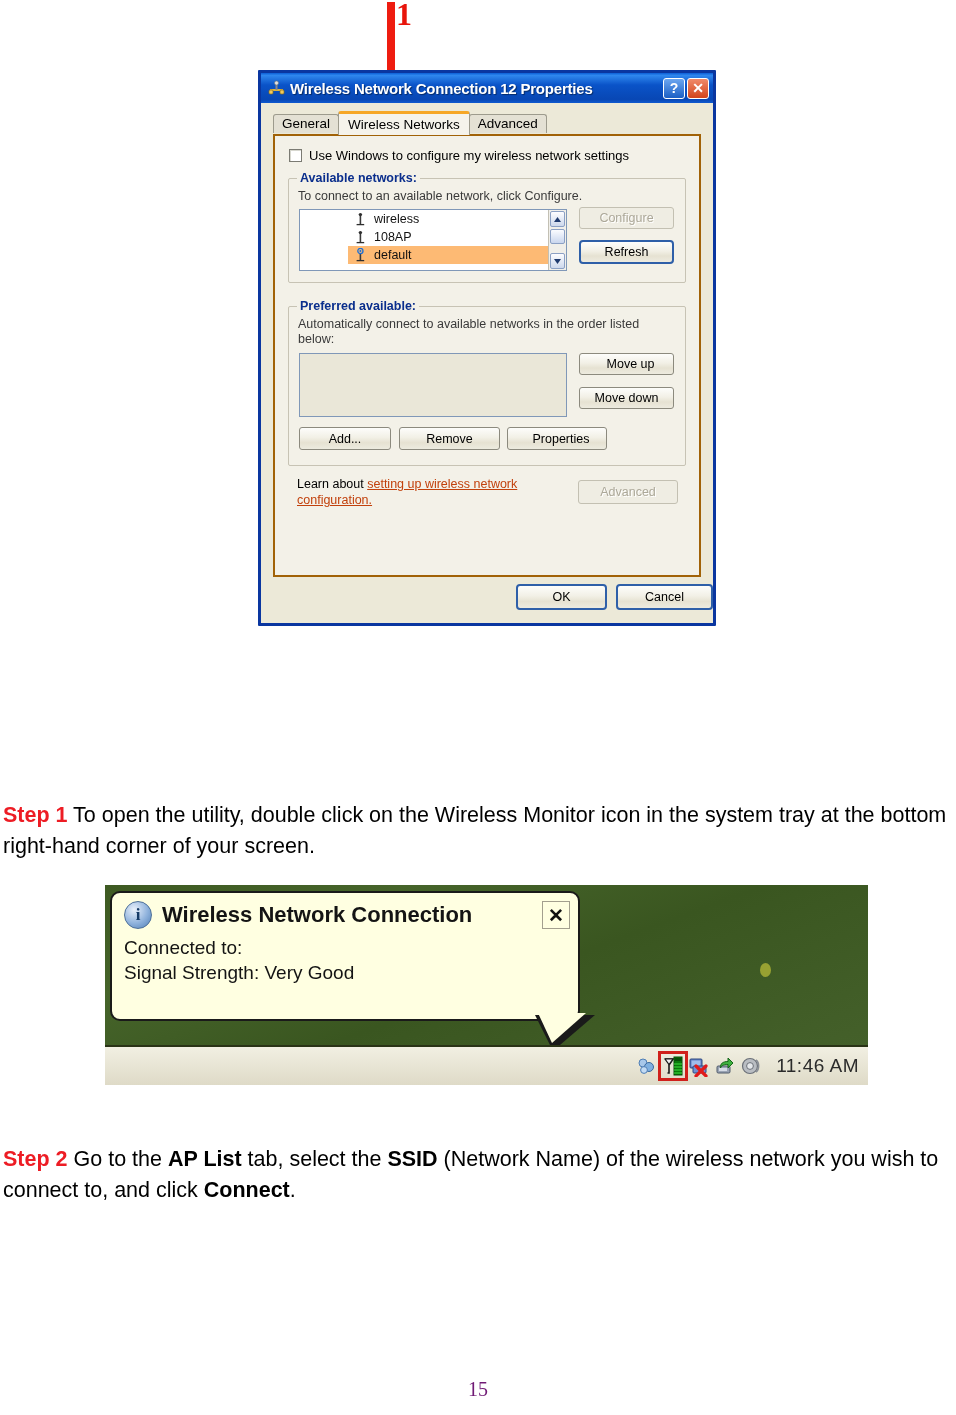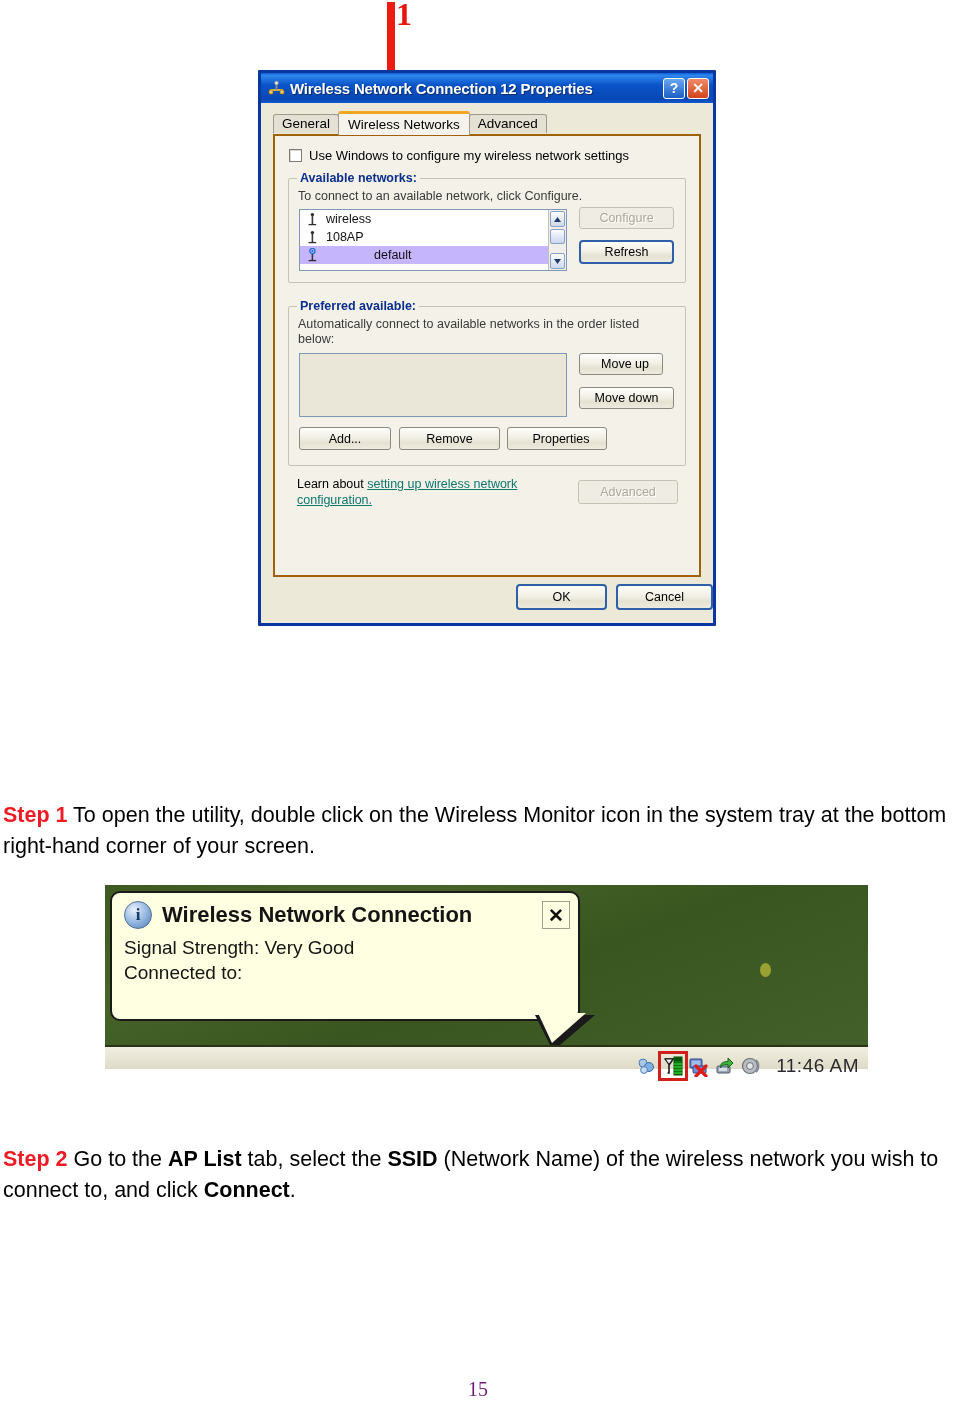--- a/index.html
+++ b/index.html
@@ -64,61 +64,61 @@
     position:absolute;top:-8px;left:8px;background:#F3F1E8;padding:0 3px;
     font-size:12.5px;color:#0A2E8C;font-weight:bold;white-space:nowrap;
   }
   .ghint{position:absolute;font-size:12.5px;color:#3A3A3A;line-height:15px;}
 
   .listbox{
     position:absolute;background:#fff;border:1px solid #8098B8;box-sizing:border-box;
     overflow:hidden;
   }
   .lrow{height:18px;display:flex;align-items:center;padding-left:6px;font-size:12.5px;color:#111;}
-  .lrow.sel{background:#c4b5fd;gap:48px;}
+  .lrow.sel{background:#fdba74;}
   .lico{width:13px;height:14px;margin-right:7px;position:relative;flex:0 0 auto;}
 
   .vscroll{position:absolute;width:17px;top:0;bottom:0;right:0;background:#F0EFEA;border-left:1px solid #C3C0B4;}
   .sbtn{height:16px;margin:1px;background:linear-gradient(to bottom,#FDFDFF,#CDD8EC);
         border:1px solid #8BA0C4;border-radius:2px;display:flex;align-items:center;justify-content:center;
         font-size:8px;color:#2A3E6B;box-sizing:border-box;}
   .sthumb{position:absolute;left:1px;right:1px;top:19px;height:13px;
           background:linear-gradient(to bottom,#FBFCFF,#C9D6EE);border:1px solid #8BA0C4;border-radius:2px;}
 
   .btn{
     font-size:12.5px;color:#000;background:linear-gradient(to bottom,#FDFDFB 0%,#F2F0E6 45%,#E6E2D2 70%,#EDEBDF 100%);
     border:1px solid #8C8A7E;border-radius:3px;
     display:flex;align-items:center;justify-content:center;box-sizing:border-box;
     position:absolute;white-space:nowrap;
   }
   .btn.disabled{color:#ACA899;background:#EFEDE3;border-color:#C3C0B2;text-shadow:1px 1px 0 #fff;}
   .btn.default{border:2px solid #2E5FA8;border-radius:4px;}
 
   .linkline{position:absolute;font-size:12.5px;color:#000;line-height:16px;}
-  .linkline a{color:#0f766e;}
+  .linkline a{color:#c2410c;}
 
   
   .annot-num{position:absolute;color:#E8150B;font-weight:bold;font-family:"Liberation Serif",serif;}
   .arrow-shaft{position:absolute;background:#EE1C10;}
   .arrow-head{position:absolute;width:0;height:0;}
 
   
   .steptext{
     position:absolute;left:3px;width:950px;font-size:21.5px;color:#000;
     line-height:31px;font-family:"Liberation Sans",sans-serif;
   }
   .steptext b.red{color:#ED1C24;}
   .steptext b{font-weight:bold;}
 
   
   #fig2{position:absolute;left:105px;top:885px;width:763px;height:200px;}
   .desk{position:absolute;left:0;top:0;width:763px;height:160px;
         background:linear-gradient(160deg,#3E5A22 0%,#46642A 25%,#3A5620 55%,#44602A 100%);}
   .desk .blade{position:absolute;border-radius:50%;background:#A8AE35;opacity:.85;}
-  .taskbar{position:absolute;left:0;top:160px;width:763px;height:24px;
+  .taskbar{position:absolute;left:0;top:160px;width:763px;height:40px;
            background:linear-gradient(to bottom,#F1EFE2 0%,#E9E6D6 45%,#DEDAC7 100%);
            border-top:2px solid #2A3316;box-sizing:border-box;}
   .tray{position:absolute;right:3px;top:1px;height:36px;display:flex;align-items:center;gap:4px;padding-right:6px;}
   .trayico{width:22px;height:22px;position:relative;}
   .traytime{font-size:19px;color:#2B2B2B;font-family:"Liberation Sans",sans-serif;margin-left:10px;letter-spacing:.5px;}
   .trayhilite{outline:3px solid #D0201B;outline-offset:1px;}
 
   .balloon{
     position:absolute;left:5px;top:6px;width:470px;height:130px;
     background:#FFFFE1;border:2px solid #1A1A1A;border-radius:10px;box-sizing:border-box;
@@ -188,21 +188,21 @@
 
         <div class="chkline">
           <span class="chkbox"></span>
           <span class="chklabel">Use Windows to configure my wireless network settings</span>
         </div>
 
         <div class="group" style="left:13px;top:42px;right:13px;height:105px;">
           <span class="glabel">Available networks:</span>
           <span class="ghint" style="left:9px;top:10px;">To connect to an available network, click Configure.</span>
 
-          <div class="listbox" style="left:10px;top:30px;width:268px;height:62px;">
+          <div class="listbox" style="left:10px;top:30px;width:268px;height:62px;padding-left:48px;">
             <div class="lrow">
               <span class="lico">
                 <svg width="13" height="14" viewBox="0 0 13 14">
                   <rect x="5.6" y="4" width="1.6" height="8" fill="#3A3A3A"></rect>
                   <circle cx="6.4" cy="2.6" r="1.7" fill="#2E2E2E"></circle>
                   <path d="M2.6 12.6 L10.2 12.6" stroke="#2E2E2E" stroke-width="1.3"></path>
                 </svg>
               </span>
               <span>wireless</span>
             </div>
@@ -247,21 +247,21 @@
           <div class="btn default" style="left:290px;top:61px;width:95px;height:24px;">Refresh</div>
         </div>
 
         <div class="group" style="left:13px;top:170px;right:13px;height:160px;">
           <span class="glabel">Preferred available:</span>
           <span class="ghint" style="left:9px;top:10px;">Automatically connect to available networks in the order listed</span>
           <span class="ghint" style="left:9px;top:25px;">below:</span>
 
           <div class="listbox" style="left:10px;top:46px;width:268px;height:64px;background:#EAE7D8;"></div>
 
-          <div class="btn" style="left:290px;top:46px;width:84px;height:22px;padding-left:8px;">Move up</div>
+          <div class="btn" style="left:290px;top:46px;width:95px;height:22px;padding-left:8px;">Move up</div>
           <div class="btn" style="left:290px;top:80px;width:95px;height:22px;">Move down</div>
 
           <div class="btn" style="left:10px;top:120px;width:92px;height:23px;">Add...</div>
           <div class="btn" style="left:110px;top:120px;width:101px;height:23px;">Remove</div>
           <div class="btn" style="left:218px;top:120px;width:100px;height:23px;padding-left:8px;">Properties</div>
         </div>
 
         <div class="linkline" style="left:22px;top:340px;width:270px;">
           <span>Learn about </span><a href="#">setting up wireless network</a><br>
           <a href="#">configuration.</a>
@@ -286,22 +286,22 @@
     <span class="blade" style="left:366px;top:10px;width:5px;height:5px;opacity:.4;"></span>
   </div>
 
   <div class="balloon">
     <div class="balloon-hd">
       <span class="ico">i</span>
       <span class="ttl">Wireless Network Connection</span>
       <span class="balloon-x">✕</span>
     </div>
     <div class="balloon-bd">
+      <div>Connected to:</div>
       <div>Signal Strength: Very Good</div>
-      <div>Connected to:</div>
     </div>
   </div>
   <span class="balloon-tail"></span>
   <span class="balloon-tail-i"></span>
 
   <div class="taskbar">
     <div class="tray">
 
       <span class="trayico">
         <svg width="22" height="22" viewBox="0 0 22 22">

